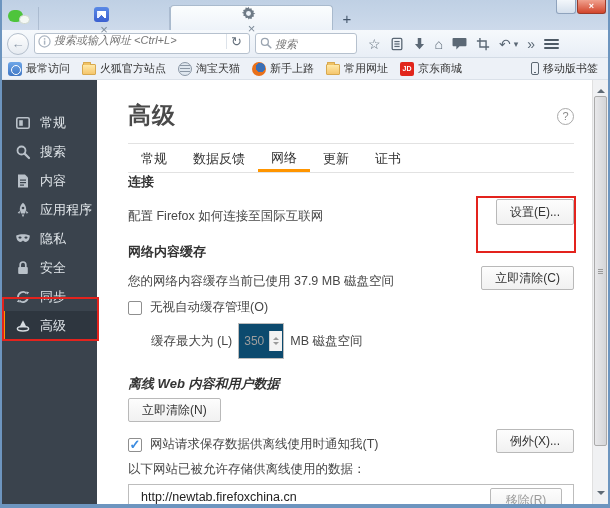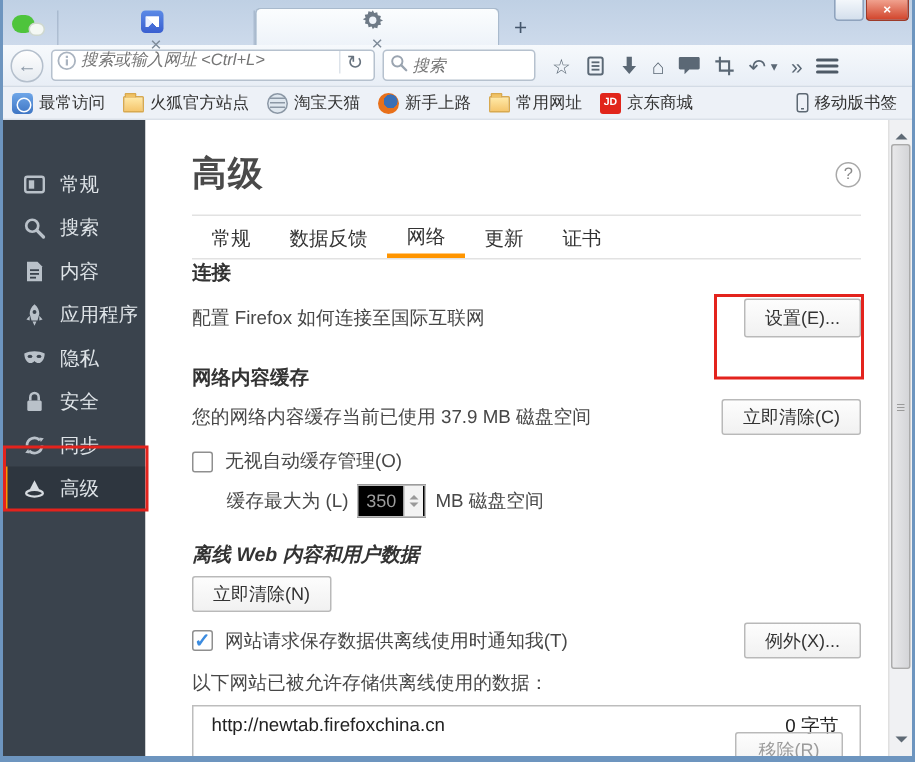--- a/index.html
+++ b/index.html
@@ -69,31 +69,31 @@
   
   .main { flex: 1; background: #fff; position: relative; padding: 0 18px 0 31px; overflow: hidden; color: #444; }
   .page-title-row { display: flex; align-items: flex-start; justify-content: space-between; margin-top: 20px; }
   .page-title { font-size: 23px; font-weight: bold; color: #4a4a4a; letter-spacing: 1px; }
   .help-btn { width: 17px; height: 17px; border: 1px solid #a9a9a9; border-radius: 50%; color: #8a8a8a; font-size: 11px;
      text-align: center; line-height: 15px; margin-top: 8px; }
   .subtabs { display: flex; border-top: 1px solid #e2e2e2; border-bottom: 1px solid #e2e2e2; margin-top: 12px; height: 30px; }
   .subtab { padding: 0 13px; font-size: 13px; color: #333; line-height: 29px; position: relative; }
   .subtab.active { border-bottom: 3px solid #ff9500; line-height: 27px; }
   .sec-heading { font-size: 13px; font-weight: bold; color: #333; }
-  .row { display: flex; align-items: center; justify-content: space-between; gap: 36px; }
+  .row { display: flex; align-items: flex-end; justify-content: space-between; gap: 36px; }
   .row-text { font-size: 12.5px; color: #474747; }
   .btn { border: 1px solid #b9b9b9; border-radius: 2px; background: linear-gradient(#fdfdfd,#f1f1f1);
      font-size: 12px; color: #333; padding: 0 13px; height: 24px; line-height: 22px; white-space: nowrap; flex: none;
      font-family: "Liberation Sans", sans-serif; }
   .btn.big { height: 26px; line-height: 24px; }
   .btn.disabled { color: #9b9b9b; }
   .checkrow { display: flex; align-items: center; gap: 8px; }
   .checkbox { width: 14px; height: 14px; border: 1px solid #8f8f8f; border-radius: 2px; background: #fff; flex: none;
      color: #3c8ce0; font-size: 13px; font-weight: bold; line-height: 12px; text-align: center; }
-  .num-input { width: 46px; height: 22px; border: 1px solid #bcbcbc; background: #000000; display: inline-flex; align-items: center; }
+  .num-input { width: 46px; height: 36px; border: 1px solid #bcbcbc; background: #0c4a6e; display: inline-flex; align-items: center; }
   .num-input input { width: 30px; border: none; outline: none; font-size: 12px; color: #9d9d9d; text-align: center; background: transparent; font-family:"Liberation Sans",sans-serif;}
   .spinner { width: 13px; height: 20px; border-left: 1px solid #d0d0d0; background: #f3f3f3; display: flex; flex-direction: column; }
   .spin-up, .spin-down { flex: 1; position: relative; }
   .spin-up:after { content:""; position:absolute; left:3px; top:3px; border:3px solid transparent; border-bottom-color:#9a9a9a; }
   .spin-down:after { content:""; position:absolute; left:3px; bottom:3px; border:3px solid transparent; border-top-color:#9a9a9a; }
   .listbox { margin-top: 6px; border: 1px solid #bdbdbd; background: #fff; height: 46px; padding-top: 3px; }
   .list-row { display: flex; justify-content: space-between; font-size: 12.5px; color: #222; padding: 2px 14px 2px 12px; height: 21px; }
   .remove-btn { position: absolute; right: 30px; top: 408px; width: 72px; text-align: center; }
   
   .scrollbar { width: 16px; background: #f0f1f3; border-left: 1px solid #e0e0e0; position: relative; flex: none; }

